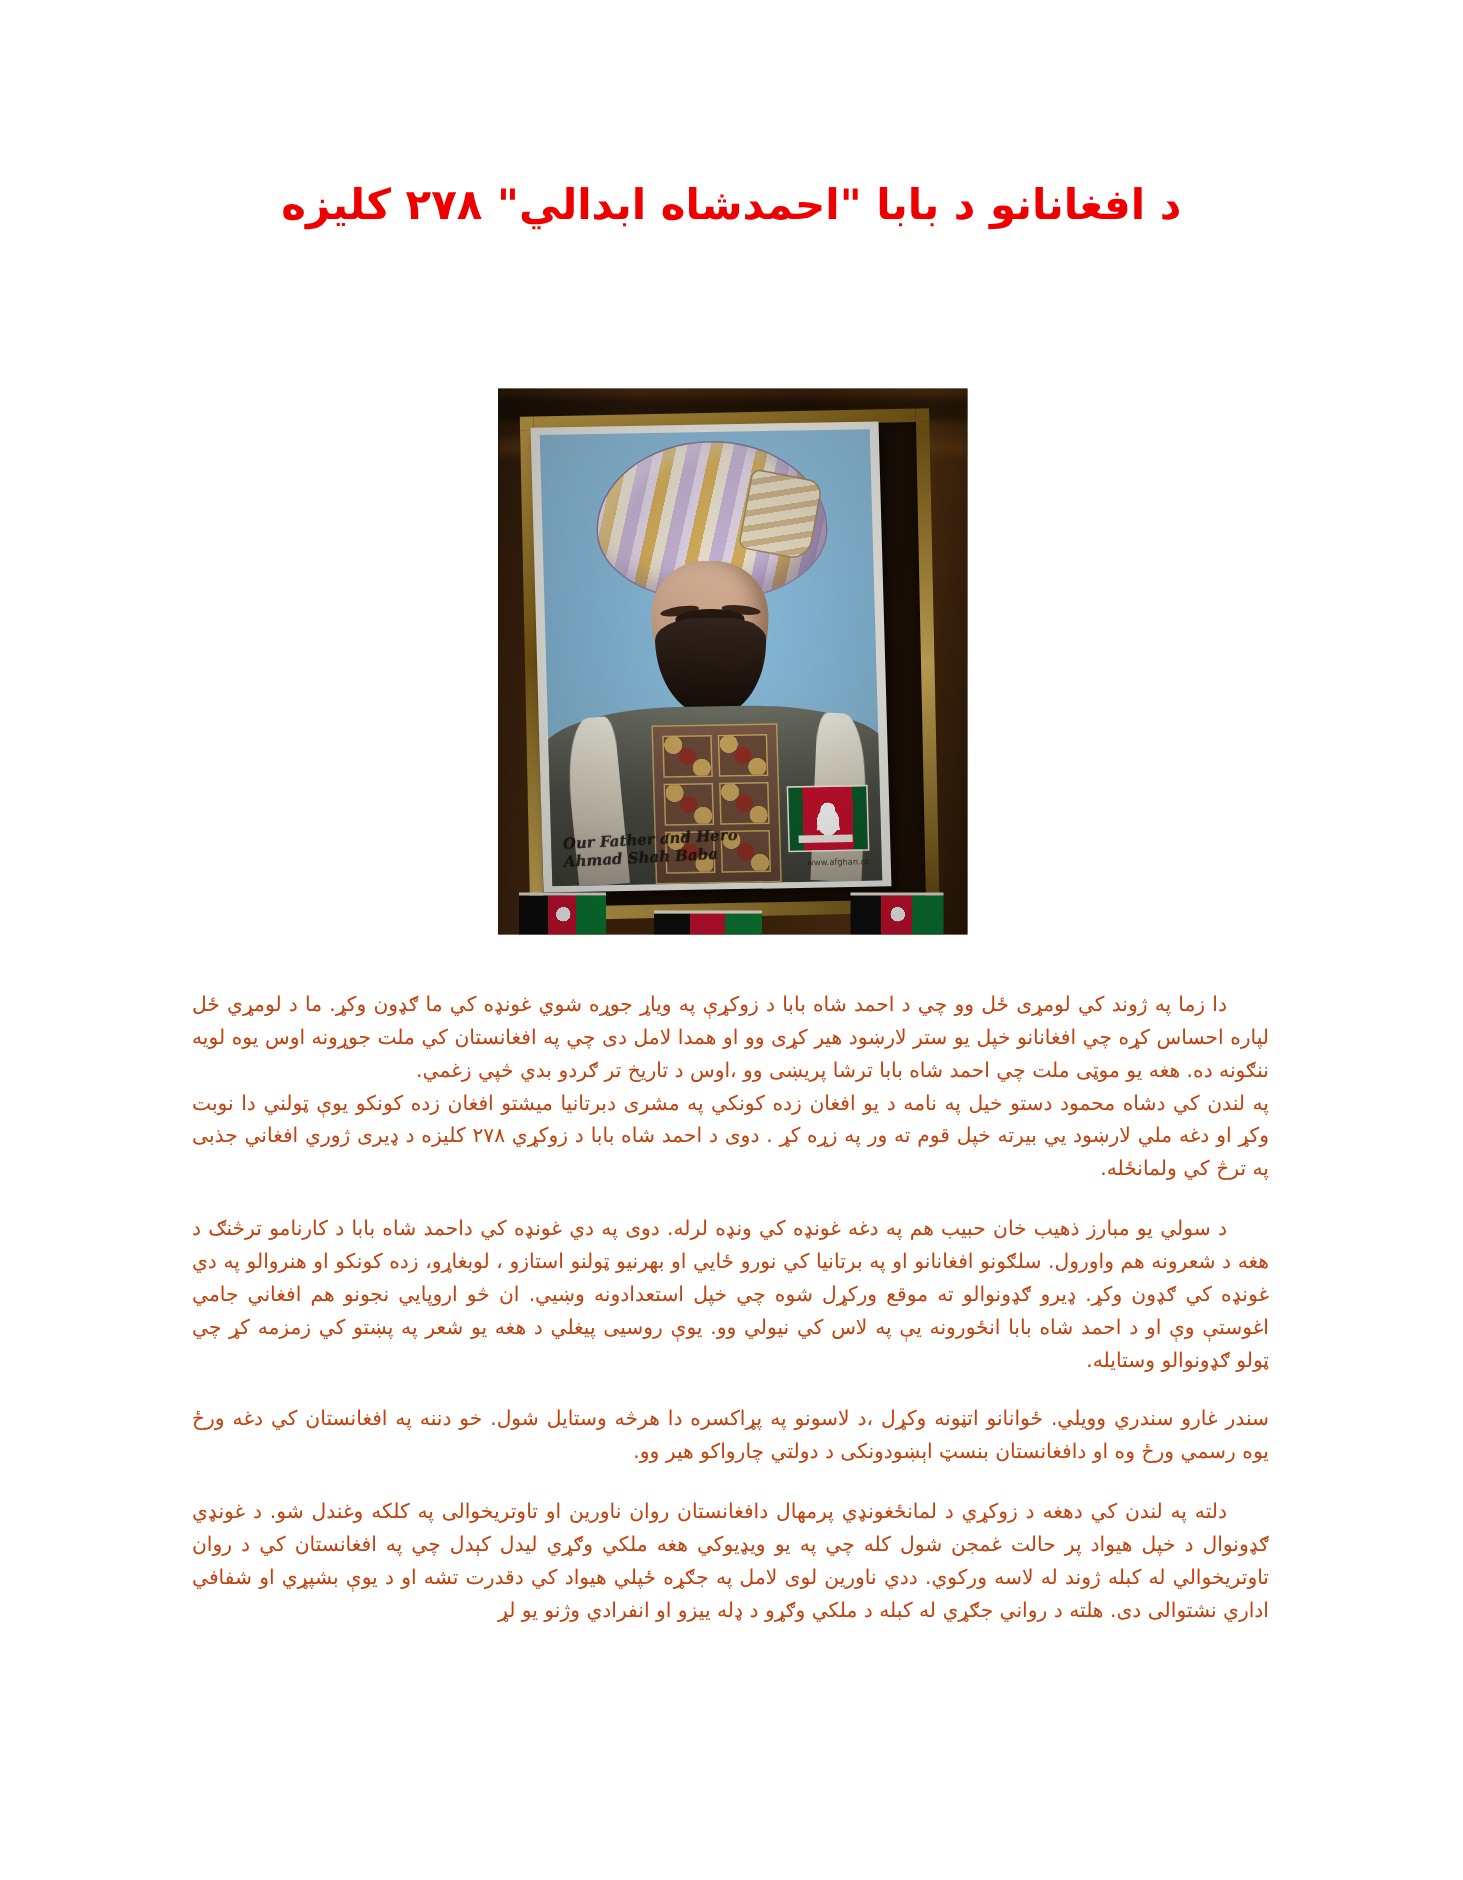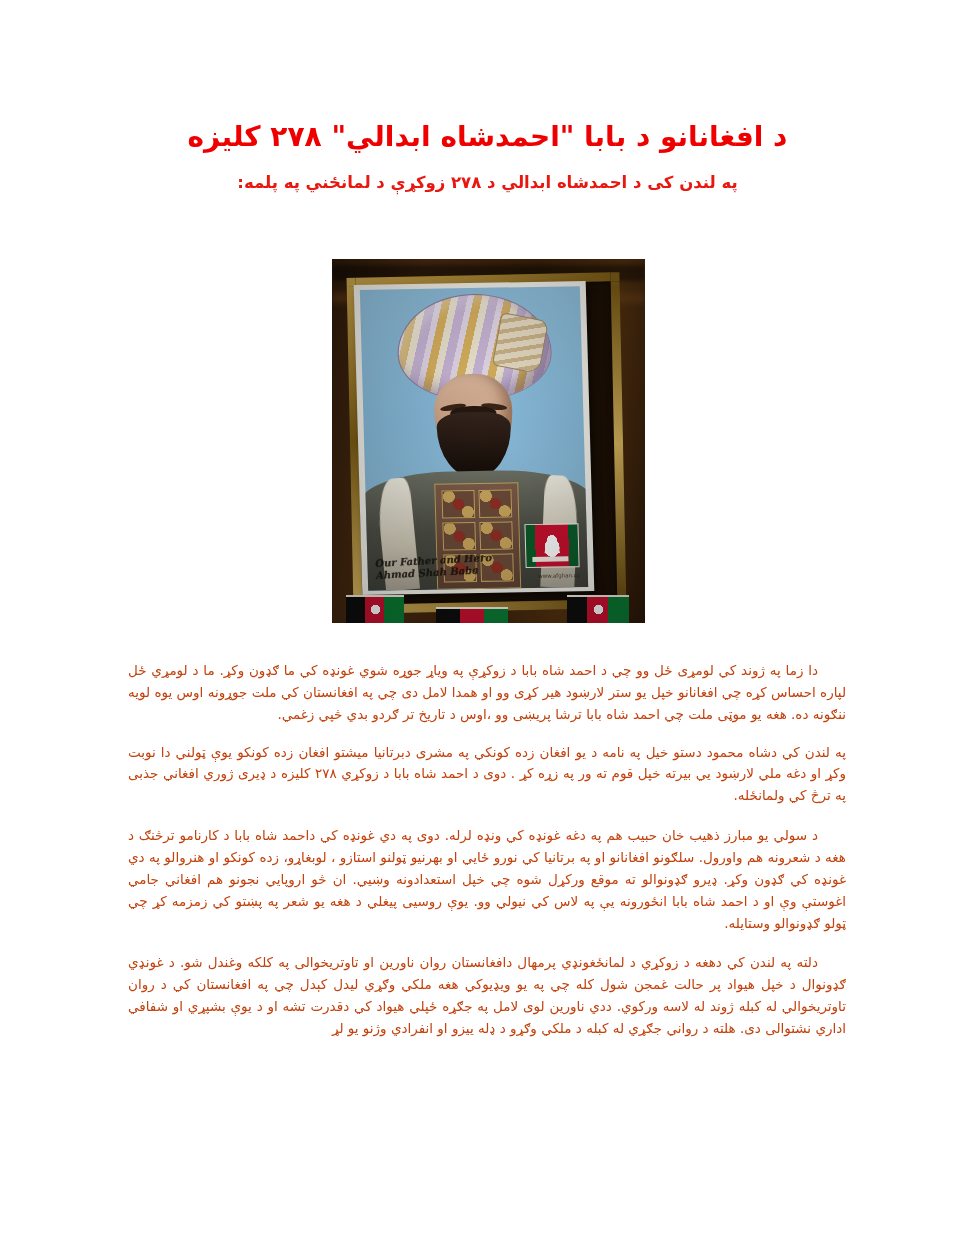--- a/index.html
+++ b/index.html
@@ -392,31 +392,30 @@
     font-family: "DejaVu Sans", "Liberation Sans", sans-serif;
     font-size: 13.5px;
     line-height: 1.62;
   }
   .body-copy p {
     margin: 0 0 0 0;
     text-align: justify;
     text-justify: inter-word;
   }
   .body-copy p.gap { margin-top: 18px; }
-  .body-copy p.tight { margin-top: 16px; }
+  .body-copy p.tight { margin-top: 0; }
   .body-copy p.indent { text-indent: 28px; }
 </style>
 </head>
 <body>
 
 <div class="page">
 
   <h1 class="title">د افغانانو د بابا "احمدشاه ابدالي" ۲۷۸ کلیزه</h1>
 
-  <div class="subtitle">په لندن کی د احمدشاه ابدالي د ۲۷۸ زوکړې د لمانځني په پلمه:</div>
 
 
   <div class="photo-wrap">
     <div class="photo">
       <div class="wall"></div>
       <div class="wall-band"></div>
       <div class="wall-band2"></div>
 
       <div class="frame"></div>
 
@@ -482,16 +481,17 @@
       </div>
 
       <div class="photo-soft"></div>
     </div>
   </div>
 
   <div class="body-copy">
     <p class="indent">دا زما په ژوند کي لومړی ځل وو چي  د احمد شاه بابا د زوکړې په ویاړ جوړه شوي غونډه کي ما ګډون وکړ. ما د لومړي ځل لپاره احساس کړه چي افغانانو خپل یو ستر لارښود هیر کړی وو او همدا لامل دی چي په افغانستان کي ملت جوړونه اوس یوه لویه ننګونه ده.  هغه یو موټی ملت چي احمد شاه بابا ترشا پریښی وو ،اوس د تاریخ تر ګردو بدي څپي زغمي.</p>
     <p class="tight">په لندن کي  دشاه محمود دستو خیل په نامه د یو افغان زده کونکي په مشری دبرتانیا میشتو افغان زده کونکو یوې ټولني دا نوبت وکړ او دغه ملي  لارښود یي بیرته خپل قوم ته ور په زړه کړ . دوی  د احمد شاه بابا د زوکړي ۲۷۸ کلیزه د ډیری ژوري افغاني جذبی په ترڅ کي  ولمانځله.</p>
     <p class="gap indent">د سولي یو مبارز  ذهیب خان حبیب  هم په دغه غونډه کي ونډه لرله. دوی  په دي غونډه کي داحمد شاه بابا د کارنامو ترڅنګ د هغه د شعرونه هم واورول. سلګونو افغانانو او  په برتانیا کي نورو ځایي او بهرنیو ټولنو استازو ، لوبغاړو، زده کونکو او هنروالو په دي  غونډه کي ګډون وکړ.  ډیرو ګډونوالو ته موقع ورکړل شوه چي خپل استعدادونه وښیي. ان  څو اروپایي نجونو  هم افغاني جامي اغوستې وې او د احمد شاه بابا انځورونه یې په لاس کي نیولي وو. یوې روسیی پیغلي د هغه یو شعر په پښتو کي زمزمه کړ چي ټولو ګډونوالو وستایله.</p>
+    <p class="gap">سندر غارو سندري وویلي. ځوانانو اتڼونه وکړل ،د لاسونو په پړاکسره دا هرڅه وستایل شول. خو دننه په افغانستان کي دغه ورځ یوه رسمي ورځ وه او دافغانستان بنسټ اېښودونکی د دولتي چارواکو هیر وو.</p>
     <p class="gap indent">دلته په لندن کي دهغه د زوکړي  د لمانځغونډي پرمهال دافغانستان  روان ناورین او تاوتریخوالی په کلکه وغندل شو.  د غونډي ګډونوال د خپل هیواد پر حالت غمجن  شول کله چي په یو ویډیوکي  هغه ملکي وګړي لیدل کېدل چي په افغانستان کي د روان تاوتریخوالي له کبله ژوند له لاسه ورکوي. ددي ناورین لوی لامل  په جګړه ځپلي هیواد کي دقدرت تشه او د یوې بشپړي او شفافي اداري نشتوالی دی. هلته  د رواني جګړي له کبله د ملکي وګړو د ډله ییزو او انفرادي وژنو یو لړ</p>
   </div>
 
 </div>
 
 </body></html>

